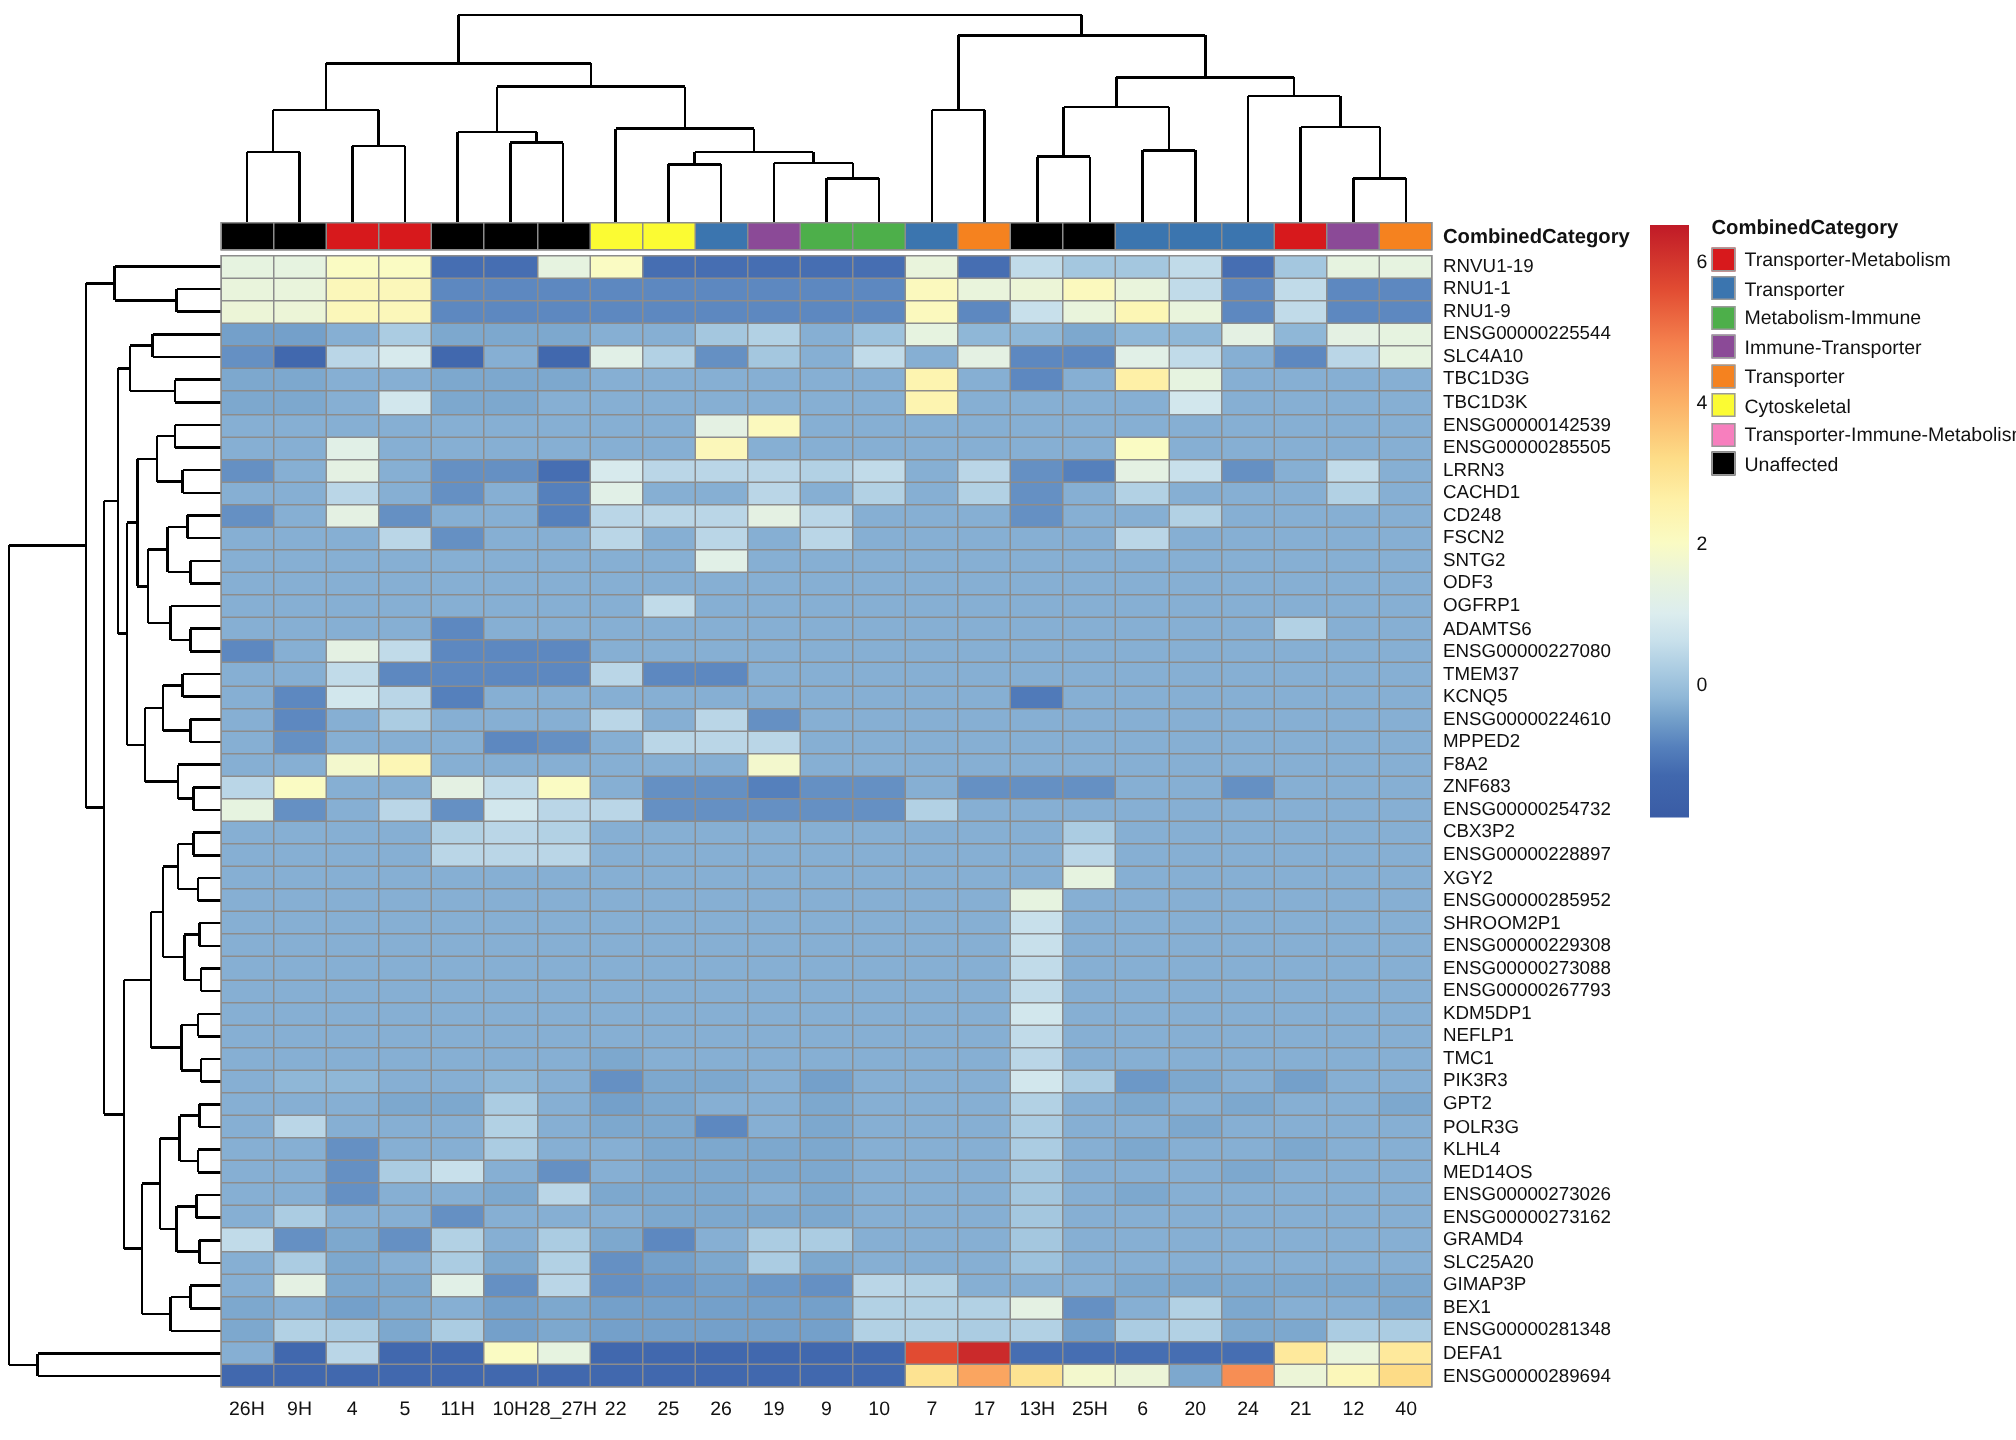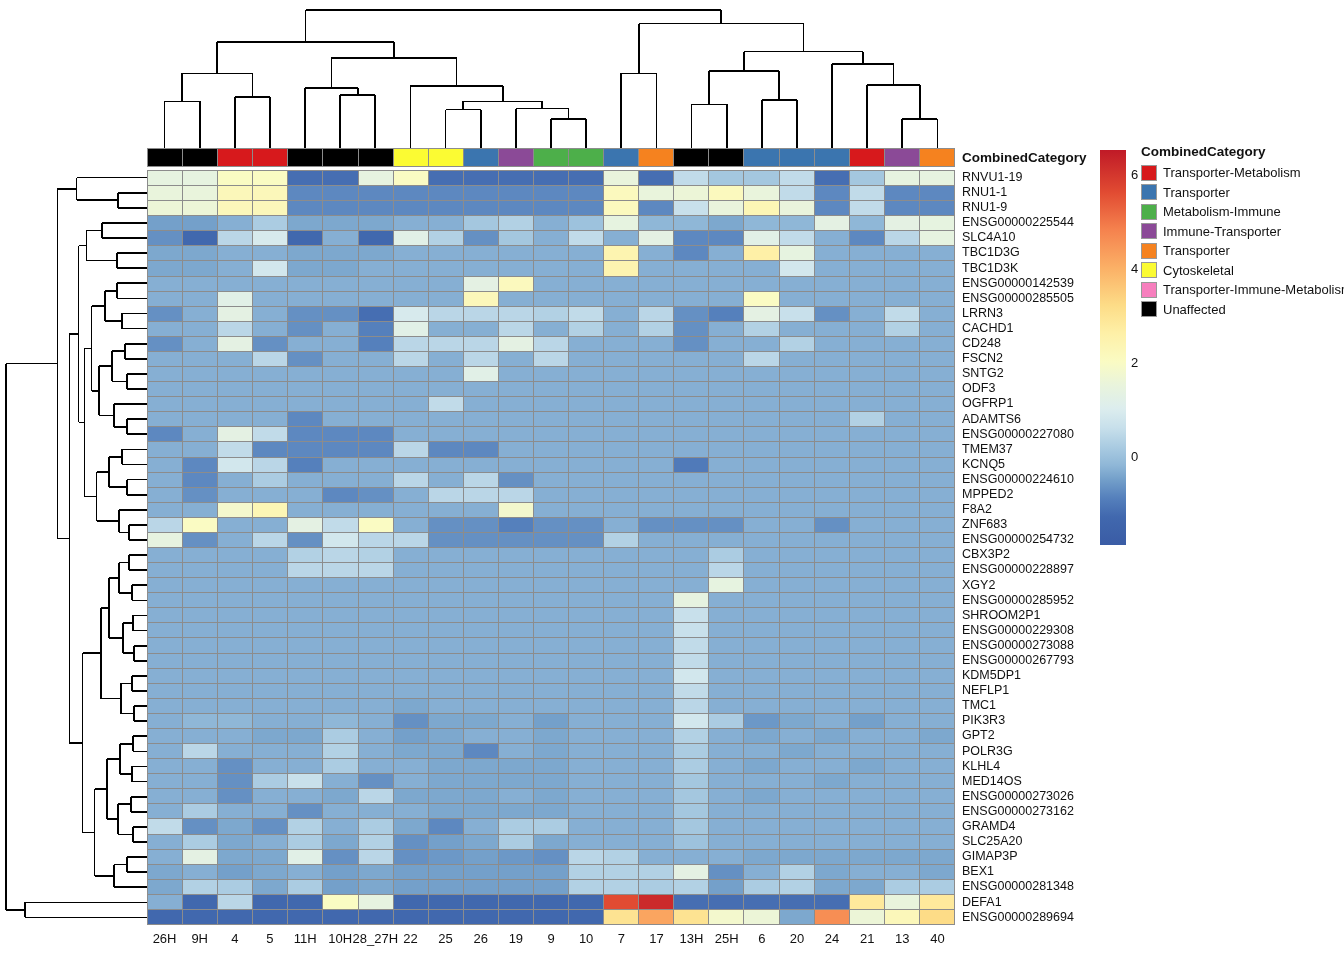--- a/index.html
+++ b/index.html
@@ -1498,21 +1498,21 @@
       <span class="col-label" style="left: 404px;">9</span>
       <span class="col-label" style="left: 439.13px;">10</span>
       <span class="col-label" style="left: 474.261px;">7</span>
       <span class="col-label" style="left: 509.391px;">17</span>
       <span class="col-label" style="left: 544.522px;">13H</span>
       <span class="col-label" style="left: 579.652px;">25H</span>
       <span class="col-label" style="left: 614.783px;">6</span>
       <span class="col-label" style="left: 649.913px;">20</span>
       <span class="col-label" style="left: 685.043px;">24</span>
       <span class="col-label" style="left: 720.174px;">21</span>
-      <span class="col-label" style="left: 755.304px;">13</span>
+      <span class="col-label" style="left: 755.304px;">12</span>
       <span class="col-label" style="left: 790.435px;">40</span>
     </div>
 
   <div id="colorbar" style="background: linear-gradient(rgb(192, 26, 39) 0%, rgb(225, 75, 50) 10.7%, rgb(245, 130, 78) 20.2%, rgb(251, 176, 102) 29.8%, rgb(253, 220, 135) 39.3%, rgb(254, 240, 167) 46.4%, rgb(250, 251, 195) 53.6%, rgb(233, 244, 220) 59.5%, rgb(220, 237, 238) 65.5%, rgb(200, 224, 235) 70.2%, rgb(171, 204, 226) 75%, rgb(143, 183, 215) 79.8%, rgb(116, 160, 202) 83.3%, rgb(85, 128, 188) 88.1%, rgb(65, 104, 174) 92.9%, rgb(58, 92, 165) 100%);"></div>
   <div id="cbar-ticks">
       <span class="cbar-tick" style="top: 173.512px;">6</span>
       <span class="cbar-tick" style="top: 267.56px;">4</span>
       <span class="cbar-tick" style="top: 361.607px;">2</span>
       <span class="cbar-tick" style="top: 455.655px;">0</span>
     </div>

